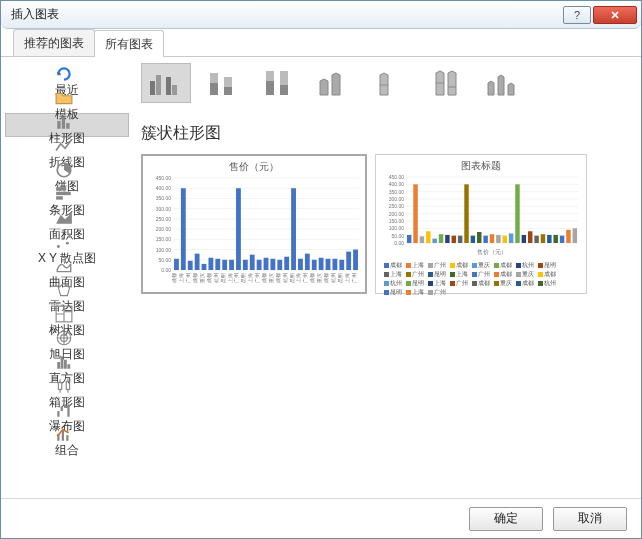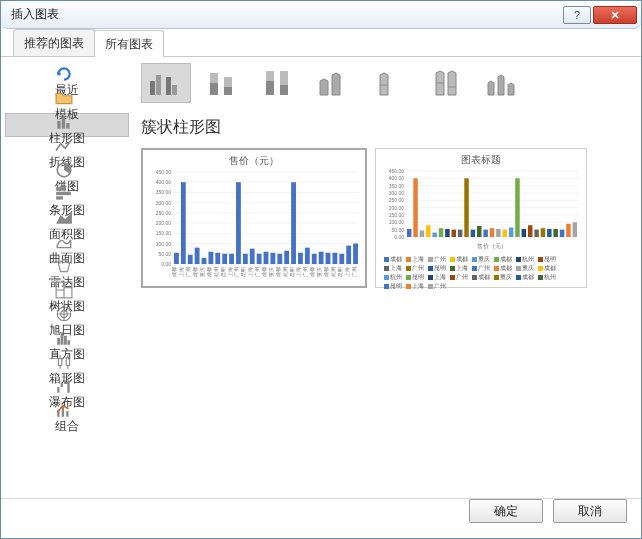--- a/index.html
+++ b/index.html
@@ -15,26 +15,26 @@
   .body { flex:1; display:flex; background:#fff; }
   .sidebar { width:132px; padding:8px 4px; }
   .sitem { display:flex; align-items:center; height:24px; font-size:12px; color:#333; padding:0 6px; border:1px solid transparent;flex-direction:column;}
   .sitem.sel { background:#d9d9d9; border:1px solid #bcbcbc;}
   .sicon { width:18px; height:16px; margin-right:6px; display:flex; align-items:center; justify-content:center;}
   .main { flex:1; padding:6px 14px 0 8px; }
   .subtype-row { display:flex; gap:6px; margin-bottom:12px;}
   .subtype { width:50px; height:40px; border:1px solid transparent; display:flex; align-items:center; justify-content:center; background:#fff;}
   .subtype.sel { background:#d9d9d9; border:1px solid #bcbcbc;}
   .subtype svg { width:40px; height:32px;}
-  .heading { font-size:16px; color:#333; margin:14px 0 10px 0;}
+  .heading { font-size:16px; color:#333; margin:20px 0 10px 0;}
   .previews { display:flex; gap:8px;}
   .preview { border:1px solid #cfcfcf; background:#fff; padding:4px 6px 6px; position:relative;}
   .preview.sel { border:2px solid #a8a8a8;}
   .preview .ptitle { font-size:10px; text-align:center; color:#555; margin-bottom:2px;}
-  .footer { height:40px; border-top:1px solid #d8d8d8; display:flex; justify-content:flex-end; align-items:flex-start; padding:0 14px; gap:10px;}
+  .footer { height:40px; border-top:1px solid #d8d8d8; display:flex; justify-content:flex-end; align-items:center; padding:0 14px; gap:10px;}
   .btn { min-width:74px; height:24px; font-size:12px; border:1px solid #999; background:linear-gradient(#fdfdfd,#e7e7e7); border-radius:2px; color:#222;}
 </style>
 </head>
 <body>
 
 <div class="window">
   <div class="titlebar">
     <span class="title">插入图表</span>
     <div class="tbtn">?</div>
     <div class="tbtn close">✕</div>
@@ -101,20 +101,31 @@
           </span>
           <span>条形图</span>
         </div>
       <div class="sitem">
           <span class="sicon">
             <svg viewBox="0 0 16 16">
               <path d="M1 13 L5 5 L9 9 L15 3 L15 13 z" fill="#888"></path>
             </svg>
           </span>
           <span>面积图</span>
+        </div>
+      <div class="sitem">
+          <span class="sicon">
+            <svg viewBox="0 0 16 16">
+              <circle cx="3" cy="12" r="1.3" fill="#888"></circle>
+              <circle cx="7" cy="5" r="1.3" fill="#888"></circle>
+              <circle cx="11" cy="9" r="1.3" fill="#888"></circle>
+              <circle cx="13" cy="3" r="1.3" fill="#888"></circle>
+            </svg>
+          </span>
+          <span>X Y 散点图</span>
         </div>
       <div class="sitem">
           <span class="sicon">
             <svg viewBox="0 0 16 16">
               <path d="M2 11 Q5 4 8 8 T14 6 L14 13 L2 13z" fill="none" stroke="#888" stroke-width="1.2"></path>
             </svg>
           </span>
           <span>曲面图</span>
         </div>
       <div class="sitem">

